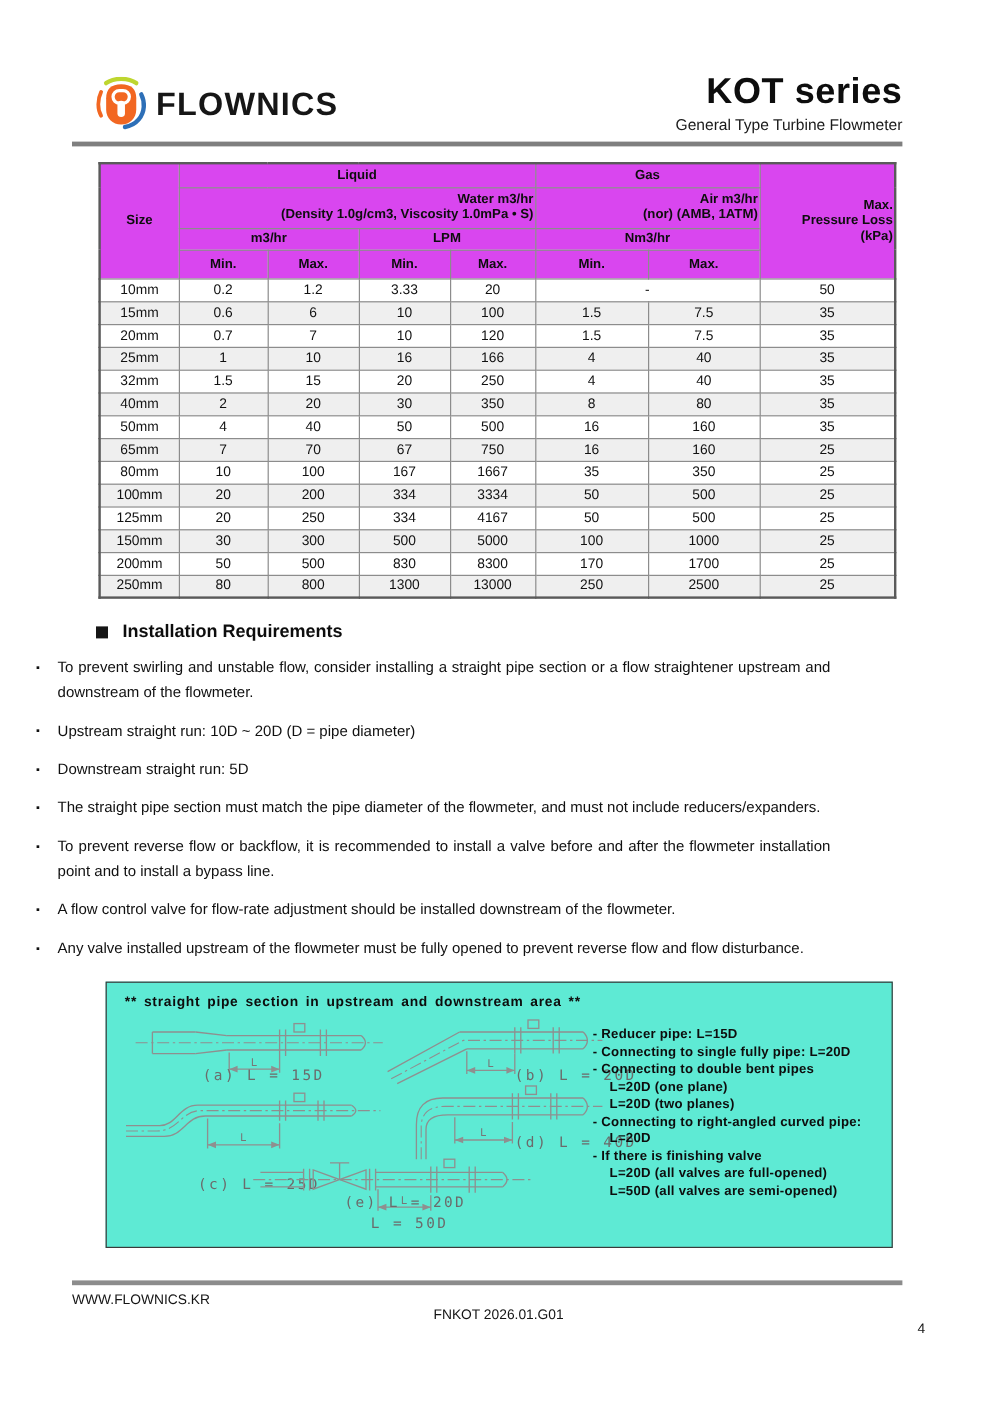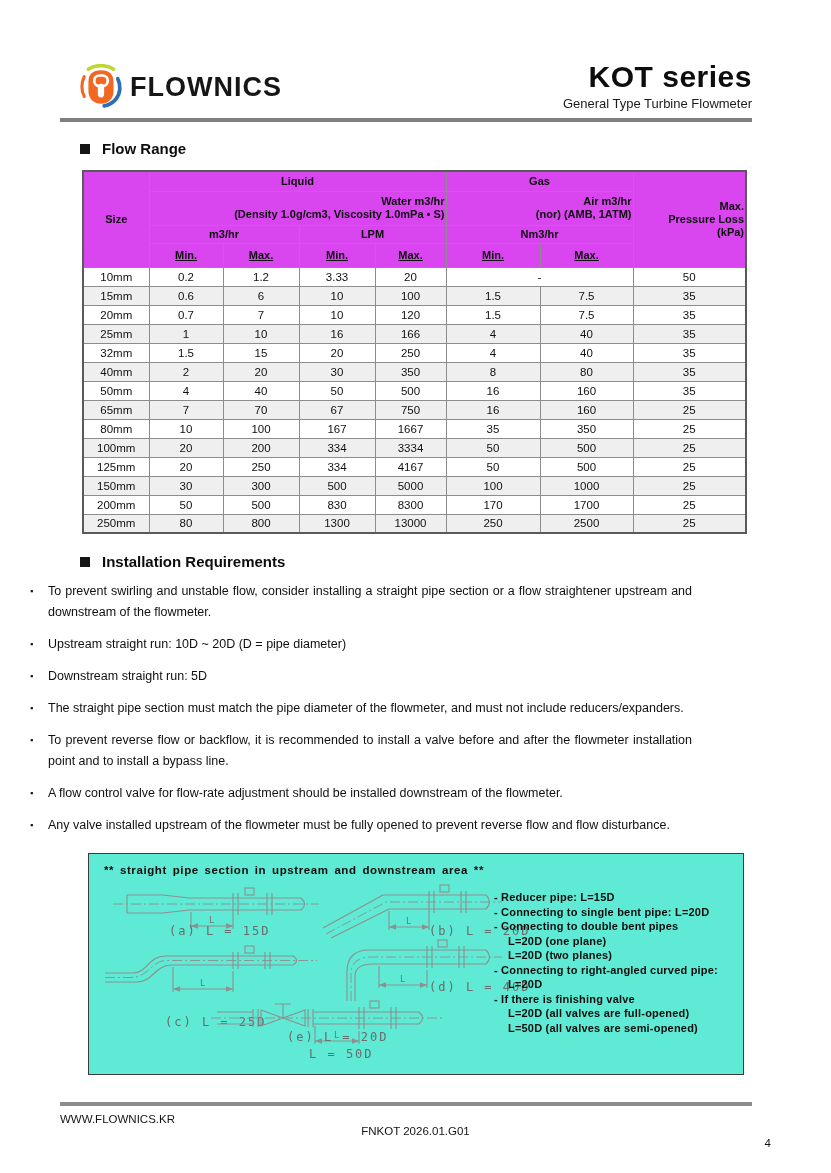--- a/index.html
+++ b/index.html
@@ -22,21 +22,21 @@
   .sec-flow { margin-top:18px; }
   .sec-inst { margin-top:19px; }
 
   
   table.flow { border-collapse:collapse; margin:13px 0 0 82px; width:663px; table-layout:fixed; border:2px solid #5a5a5a; }
   table.flow th, table.flow td { border:1px solid #8c8c8c; text-align:center; vertical-align:middle; }
   table.flow thead th { background:#d946ef; font-weight:bold; font-size:11px; color:#0d0d0d; padding:2px 1px; }
   table.flow .multiline { white-space:pre-line; line-height:13px;text-align:right; }
   table.flow tbody td { font-size:11.5px; height:19px; color:#111; }
   table.flow tbody tr:nth-child(even) { background:#efefef; }
-  .rh1 { height:20px; } .rh2 { height:34px; } .rh3 { height:18px; } .rh4 { height:24px;text-decoration:underline; }
+  .rh1 { height:20px; } .rh2 { height:34px; } .rh3 { height:18px; } .rh4 { height:24px; }
 
   
   .blist { list-style:none; margin:11px 0 0 0; padding:0 0 0 30px; width:692px; }
   .blist li { display:flex; align-items:flex-start; margin-bottom:11px; }
   .blt { width:18px; flex:0 0 18px; font-size:9px; line-height:21px; color:#111; }
   .blt-text { flex:1; font-size:12.5px; line-height:21px; text-align:justify; color:#101010; }
 
   
   .dbox { position:relative; width:656px; height:222px; border:1px solid #3a3a3a; margin:17px 0 0 88px; background:#5eead4; }
   .dtitle { position:absolute; left:15px; top:10px; font-size:11.5px; font-weight:bold; letter-spacing:.6px; word-spacing:2px; color:#0d0d0d; }
@@ -75,24 +75,20 @@
       </svg>
       <span class="logo-text">FLOWNICS</span>
     </div>
     <div class="titleblock">
       <div class="kot-title">KOT series</div>
       <div class="kot-sub">General Type Turbine Flowmeter</div>
     </div>
   </div>
   <div class="hrule"></div>
 
-  <div class="sec-h sec-flow">
-    <span class="sq"></span>
-    <span>Flow Range</span>
-  </div>
 
   <table class="flow">
     <colgroup>
       <col style="width:66px">
         <col style="width:74px">
         <col style="width:76px">
         <col style="width:76px">
       <col style="width:71px">
         <col style="width:94px">
         <col style="width:93px">
@@ -389,21 +385,21 @@
         <path class="pipe" d="M106,43 H150"></path>
         <path class="arrow" d="M106,43 l7,-2.8 v5.6 z M150,43 l-7,-2.8 v5.6 z"></path>
         <text class="dimtext" x="125" y="40">L</text>
       </svg>
     </div>
     <div class="figlabel" style="left:198px; top:176px;">(e) L = 20D</div>
     <div class="figlabel" style="left:220px; top:193px;">L = 50D</div>
 
     <div class="notes" id="diagram-notes">
         <div class="note">- Reducer pipe: L=15D</div>
-        <div class="note">- Connecting to single bent pipe: L=20D</div>
+        <div class="note">- Connecting to single fully pipe: L=20D</div>
         <div class="note">- Connecting to double bent pipes</div>
         <div class="note indent">L=20D (one plane)</div>
         <div class="note indent">L=20D (two planes)</div>
         <div class="note">- Connecting to right-angled curved pipe:</div>
         <div class="note indent">L=20D</div>
         <div class="note">- If there is finishing valve</div>
         <div class="note indent">L=20D (all valves are full-opened)</div>
         <div class="note indent">L=50D (all valves are semi-opened)</div>
       </div>
   </div>

